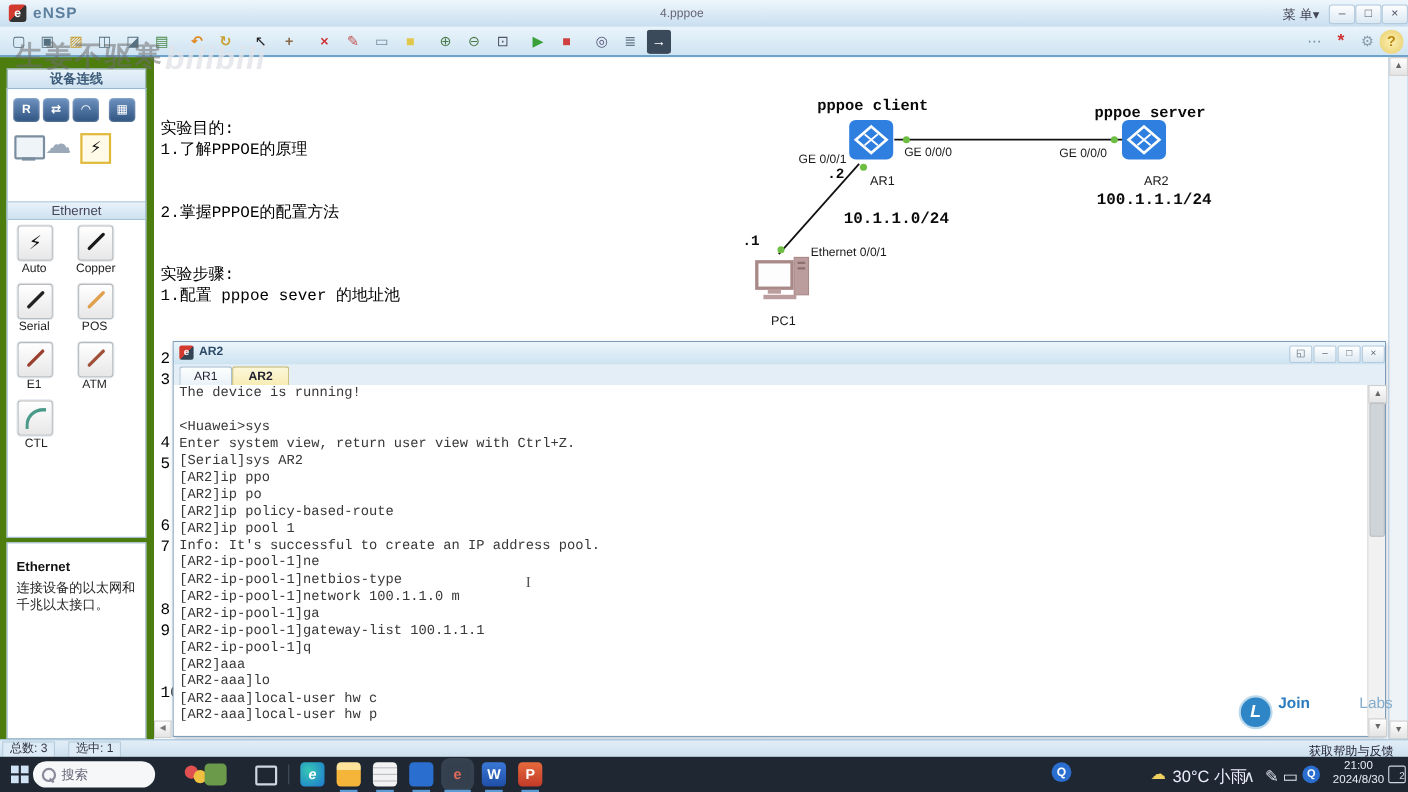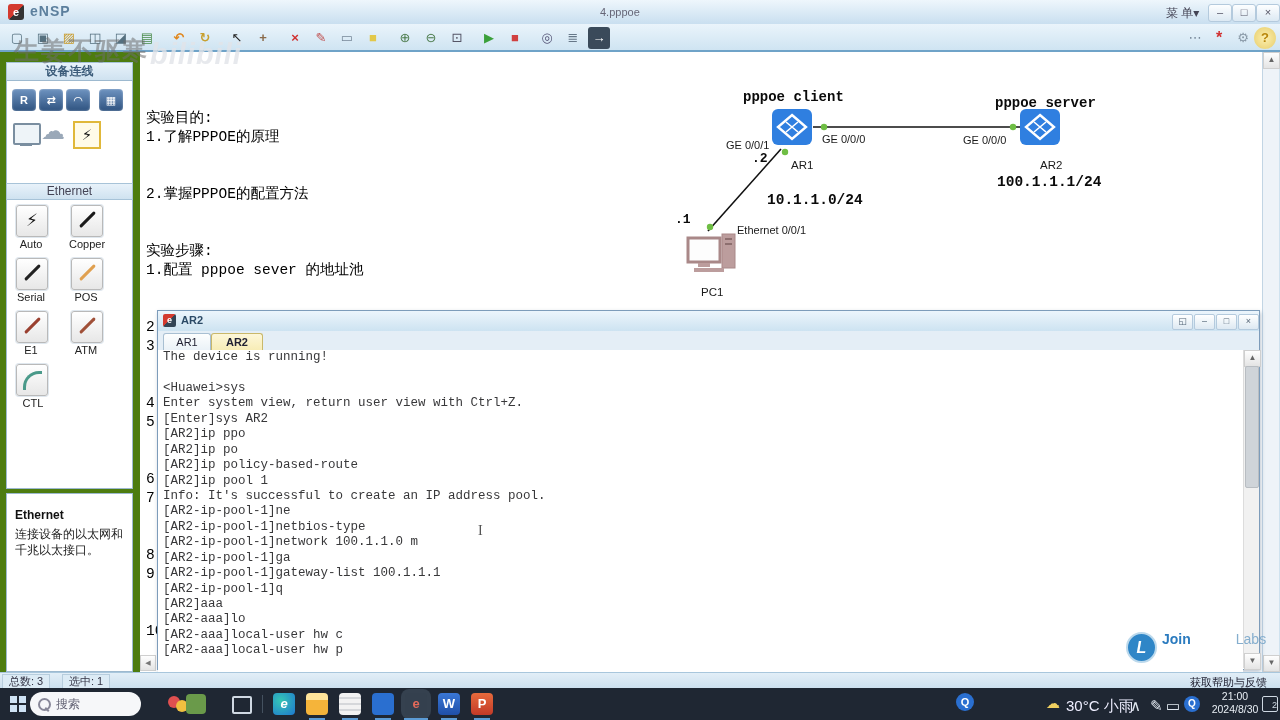--- a/index.html
+++ b/index.html
@@ -49,21 +49,21 @@
   #term-logo{left:5px;top:3px;width:13px;height:13px;border-radius:2px;font-size:9px;
     background:linear-gradient(135deg,#d33a2f 50%,#345 50%);color:#fff;text-align:center;line-height:13px;font-weight:bold;}
   #term-name{left:23px;top:3px;font-size:11px;font-weight:bold;color:#2c4a66;}
   .tctl{top:3px;width:19px;height:14px;font-size:9px;line-height:13px;text-align:center;color:#567;
     background:linear-gradient(#fff,#dde9f2);border:1px solid #b4cadd;border-radius:2px;}
   #term-tabs{left:0;top:20px;width:100%;height:19px;background:#e4eef6;border-bottom:1px solid #aac4d8;}
   .tab{top:2px;height:17px;font-size:11px;text-align:center;line-height:17px;color:#223;
     border:1px solid #a8bfd2;border-bottom:none;border-radius:3px 3px 0 0;}
   .tab.inactive{background:linear-gradient(#fdfefe,#e9f1f7);}
   .tab.active{background:linear-gradient(#fdf7d9,#f7ecb4);border-color:#c9b86a;font-weight:bold;}
-  #term-body{left:0;top:39px;width:1085px;height:370px;background:#fff;overflow:hidden;
+  #term-body{left:0;top:39px;width:1085px;height:318px;background:#fff;overflow:hidden;
     font-family:"Liberation Mono","DejaVu Sans Mono",monospace;font-size:12.5px;color:#38383a;}
   .tl{height:15.45px;white-space:pre;padding-left:5px;}
   #term-scroll{left:1085px;top:39px;width:15px;height:318px;background:#f1f1f1;border-left:1px solid #dcdcdc;}
   .sarrow{left:0px;width:15px;height:15px;background:linear-gradient(#fefefe,#e4e4e4);
     border:1px solid #cfcfcf;font-size:8px;text-align:center;line-height:14px;color:#666;}
   #term-thumb{left:1px;top:16px;width:12px;height:120px;background:#cfd4d9;border:1px solid #b8bdc2;border-radius:2px;}
   
   #vscroll{left:1262px;top:52px;width:16px;height:620px;background:#eef3f8;border-left:1px solid #c2d5e4;}
   
   #statusbar{left:0;top:672px;width:1280px;height:16px;
@@ -267,21 +267,21 @@
     </div>
     <div id="term-tabs" class="abs">
       <div class="tab inactive abs" style="left:5px;width:46px">AR1</div>
       <div class="tab active abs" style="left:53px;width:50px">AR2</div>
     </div>
     <div id="term-body" class="abs">
       <div class="tl">The device is running!</div>
         <div class="tl"></div>
       <div class="tl">&lt;Huawei&gt;sys</div>
         <div class="tl">Enter system view, return user view with Ctrl+Z.</div>
-      <div class="tl">[Enter]sys AR2</div>
+      <div class="tl">[Serial]sys AR2</div>
         <div class="tl">[AR2]ip ppo</div>
       <div class="tl">[AR2]ip po</div>
         <div class="tl">[AR2]ip policy-based-route</div>
       <div class="tl">[AR2]ip pool 1</div>
         <div class="tl">Info: It's successful to create an IP address pool.</div>
       <div class="tl">[AR2-ip-pool-1]ne</div>
         <div class="tl">[AR2-ip-pool-1]netbios-type</div>
       <div class="tl">[AR2-ip-pool-1]network 100.1.1.0 m</div>
       <div class="tl">[AR2-ip-pool-1]ga</div>
         <div class="tl">[AR2-ip-pool-1]gateway-list 100.1.1.1</div>

